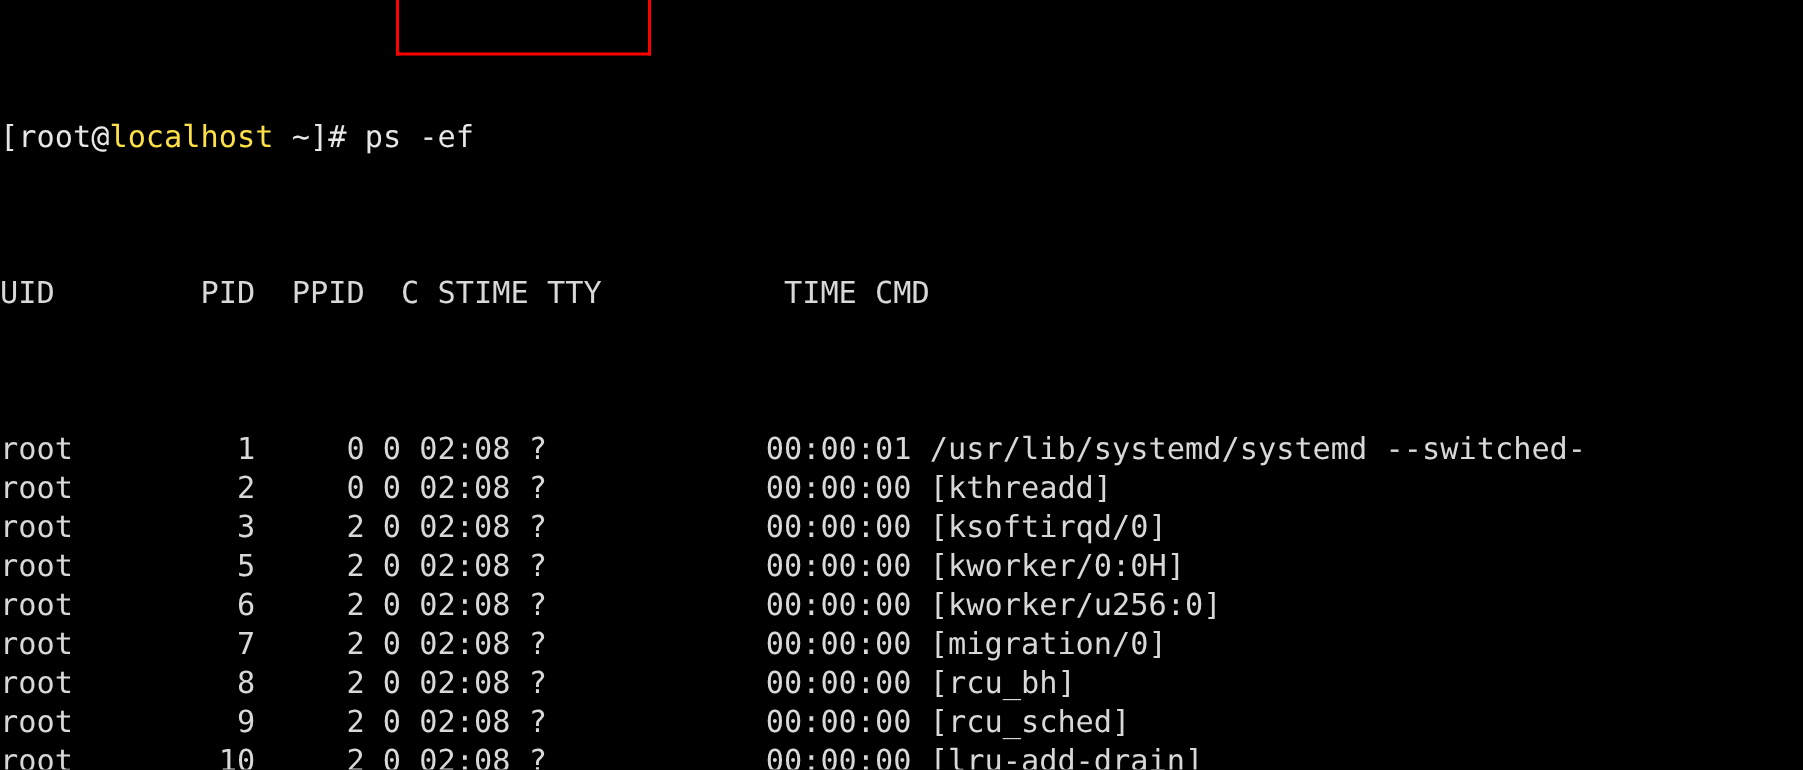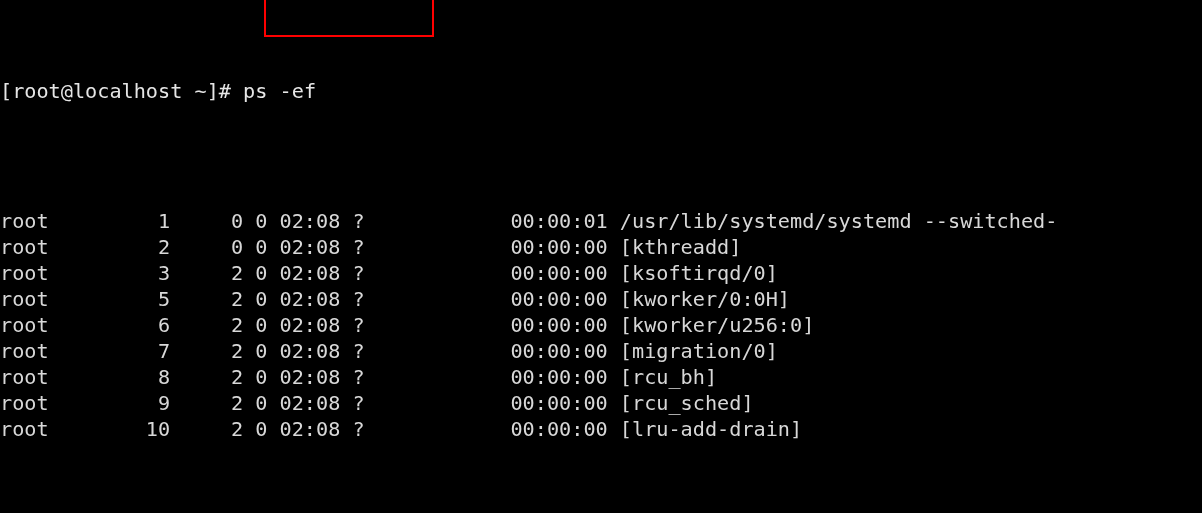--- a/index.html
+++ b/index.html
@@ -35,41 +35,42 @@
     letter-spacing: 0px;
     color: #d8d8d8;
     white-space: pre;
   }
   .line {
     height: 26px;
     white-space: pre;
     display: block;
   }
   .c-white   { color: #e6e6e6; }
-  .c-magenta { color: #e5e5e5; text-align: right; }
+  .c-magenta { color: #fde047; text-align: right; }
 
   
   #annotation-rect {
     position: absolute;
     box-sizing: border-box;
     border: 2px solid #ff0000;
     border-top: none;
     pointer-events: none;
   }
   
 </style>
 </head>
 <body>
 
 <div id="terminal">
 
   <div class="screen">
 
     <div class="line"><span class="c-white">[</span><span class="c-white">root</span><span class="c-white">@</span><span class="c-magenta">localhost</span><span class="c-white"> ~</span><span class="c-white">]</span><span class="c-white">#</span><span class="c-white"> ps -ef</span></div>
 
+    <div class="line">UID        PID  PPID  C STIME TTY          TIME CMD</div>
 
     <div id="rows-container"><div class="line">root         1     0 0 02:08 ?            00:00:01 /usr/lib/systemd/systemd --switched-</div><div class="line">root         2     0 0 02:08 ?            00:00:00 [kthreadd]</div><div class="line">root         3     2 0 02:08 ?            00:00:00 [ksoftirqd/0]</div><div class="line">root         5     2 0 02:08 ?            00:00:00 [kworker/0:0H]</div><div class="line">root         6     2 0 02:08 ?            00:00:00 [kworker/u256:0]</div><div class="line">root         7     2 0 02:08 ?            00:00:00 [migration/0]</div><div class="line">root         8     2 0 02:08 ?            00:00:00 [rcu_bh]</div><div class="line">root         9     2 0 02:08 ?            00:00:00 [rcu_sched]</div><div class="line">root        10     2 0 02:08 ?            00:00:00 [lru-add-drain]</div></div>
 
   </div>
 
   <div id="annotation-rect" style="left: 264px; top: 0px; width: 170px; height: 37px; border-color: rgb(255, 0, 0);"></div>
 
 </div>
 
 </body></html>

